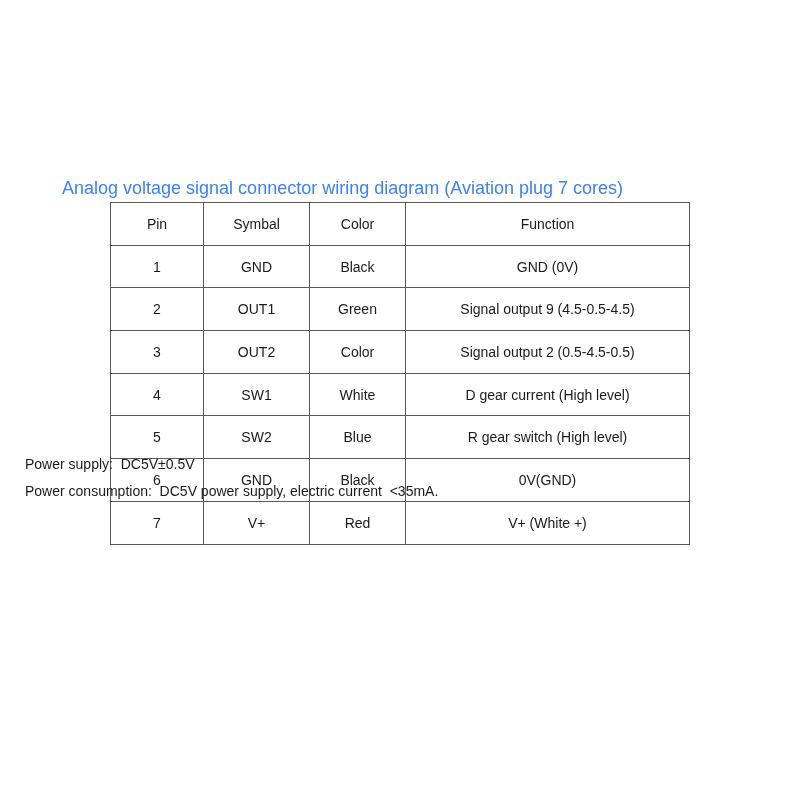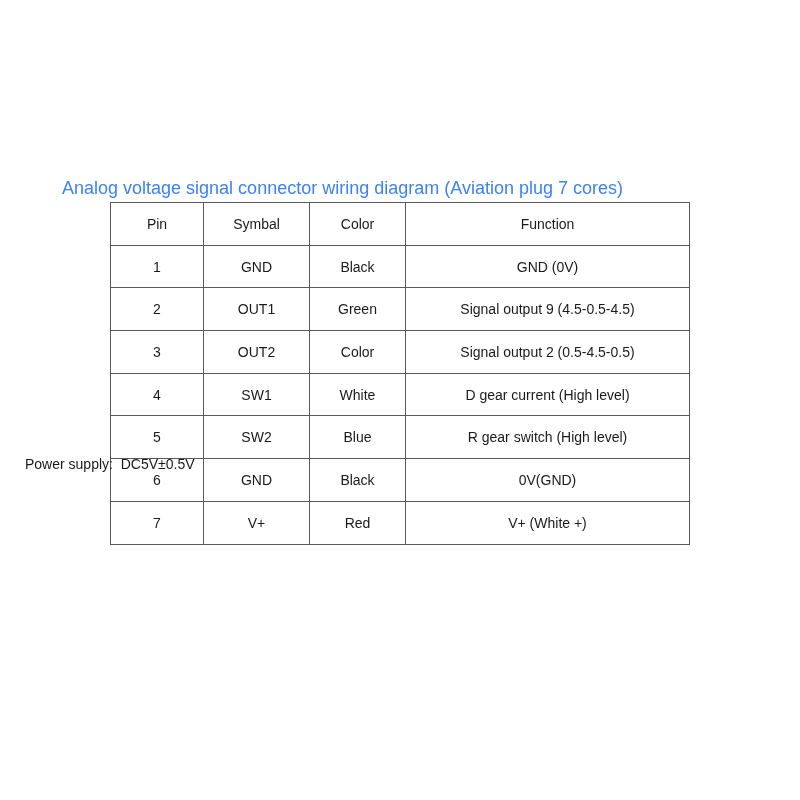--- a/index.html
+++ b/index.html
@@ -122,15 +122,16 @@
           <td>7</td>
           <td>V+</td>
           <td>Red</td>
           <td>V+ (White +)</td>
         </tr>
       </tbody>
   </table>
 
   <div class="notes" id="notes">
       <div class="note-line">Power supply:  DC5V±0.5V</div>
+      <div class="note-line">Power consumption:  DC5V power supply, electric current  &lt;35mA.</div>
     </div>
 
 </div>
 
 </body></html>

